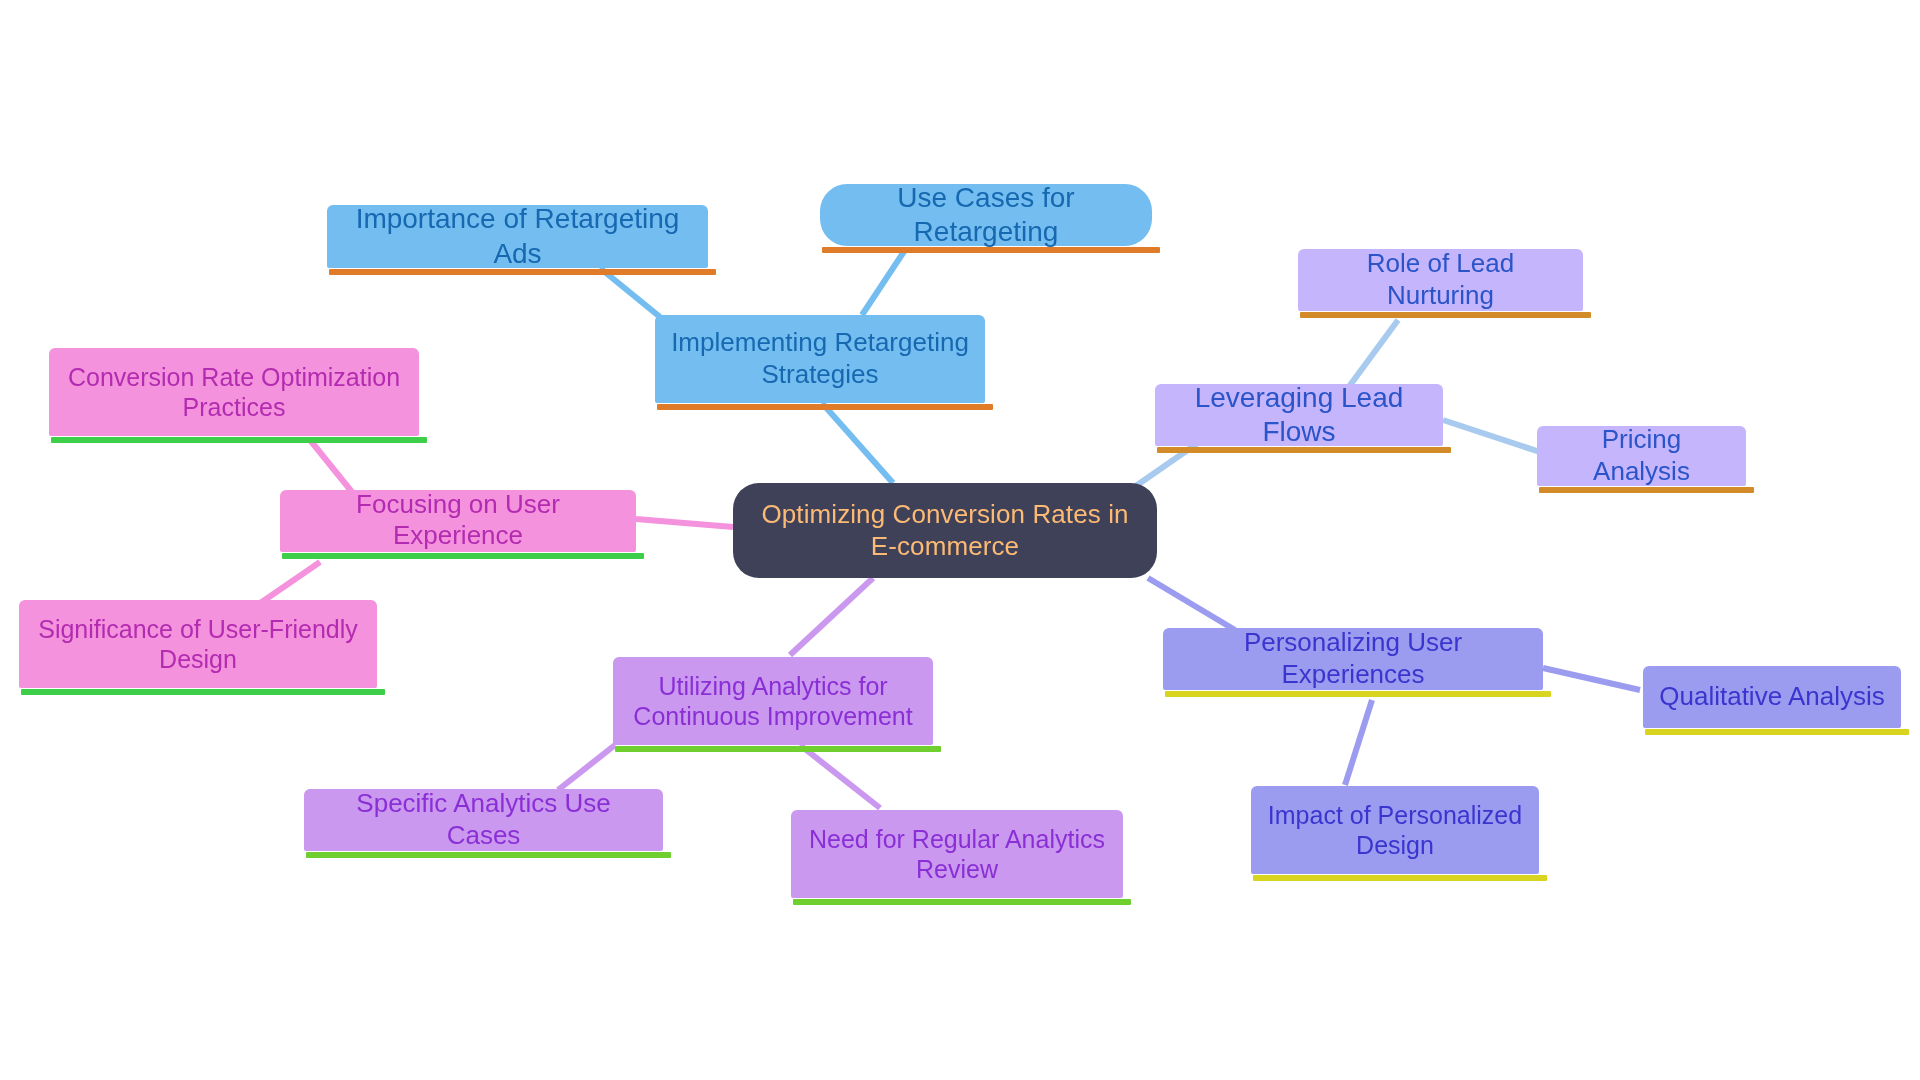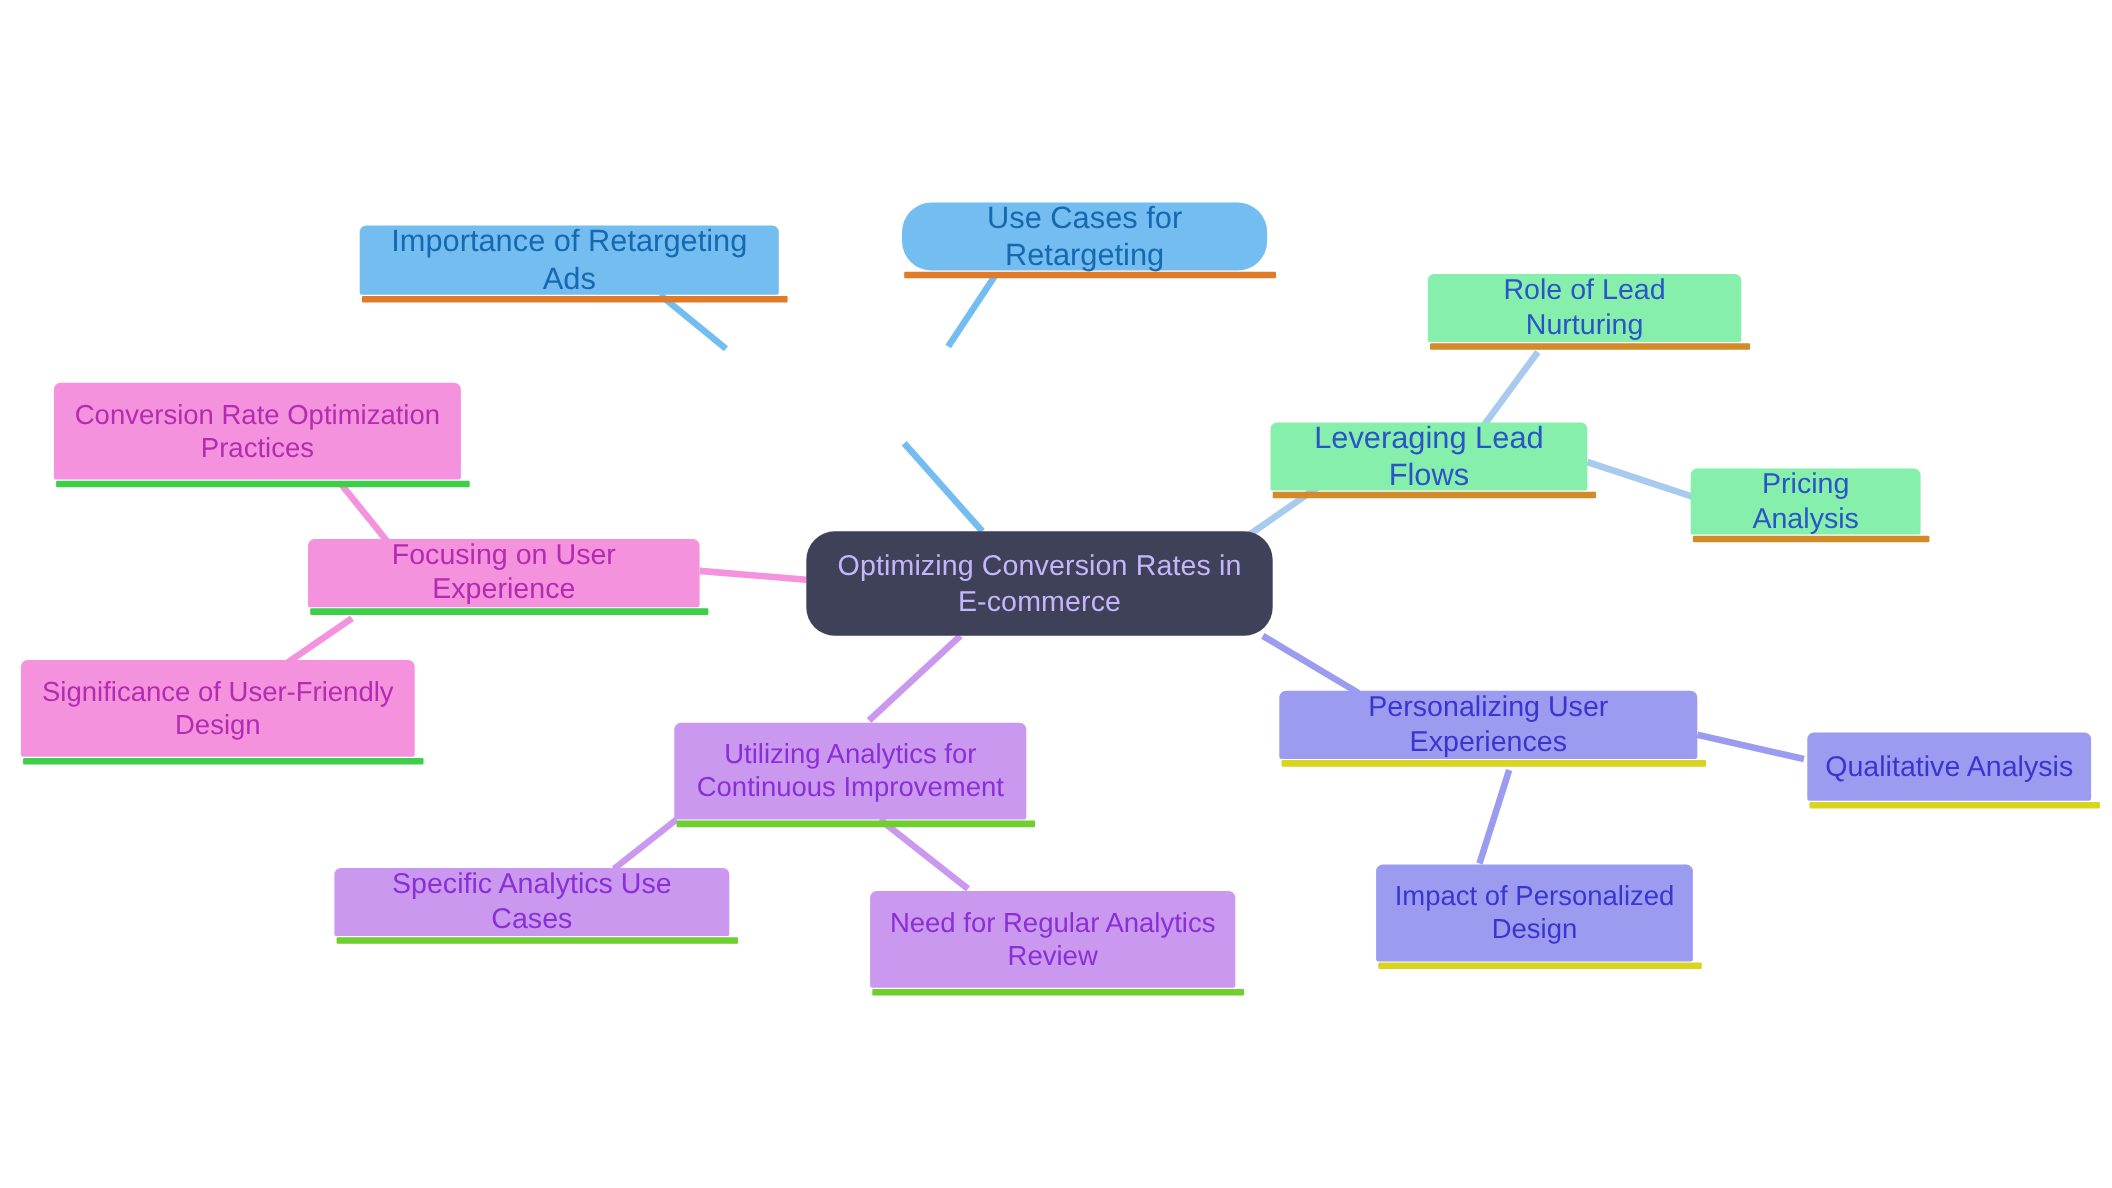--- a/index.html
+++ b/index.html
@@ -14,37 +14,37 @@
   .node{
     position:absolute;z-index:2;box-sizing:border-box;
     display:flex;align-items:center;justify-content:center;
     text-align:center;line-height:1.22;
     border-radius:6px;
   }
   .node .label{display:block;width:100%;padding:0 14px;}
 
   
   .node.root{
-    background:#3f4158;color:#c4b5fd;border-radius:26px;
+    background:#3f4158;color:#fdba74;border-radius:26px;
     font-size:26px;font-weight:400;letter-spacing:.1px;
   }
 
   
   .node.branch{
     border-bottom-left-radius:2px;border-bottom-right-radius:2px;
     font-weight:400;
   }
   .node.branch::after{
     content:"";position:absolute;left:2px;right:-8px;bottom:-7px;height:6px;
     background:var(--accent);border-radius:1px;
   }
 
   
   .c-blue      {background:#74bdf0;color:#1668b0;--accent:#e07b29;}
-  .c-bluesoft  {background:#86efac;color:#2a54c8;--accent:#d38b2a;}
+  .c-bluesoft  {background:#c4b5fd;color:#2a54c8;--accent:#d38b2a;}
   .c-pink      {background:#f492dd;color:#b32bb0;--accent:#3ecf4a;}
   .c-purple    {background:#cb98ef;color:#8a2fd6;margin-left:19px;--accent:#6ecf2e;}
   .c-violet    {background:#9b9cef;color:#3b35cf;--accent:#d9d420;}
 
   .fs28{font-size:28px;}
   .fs26{font-size:26px;}
   .fs25{font-size:25px;}
 </style>
 </head>
 <body>
@@ -81,20 +81,23 @@
 
     <line x1="1543" y1="668" x2="1640" y2="690" stroke="#9b9cef" stroke-width="6"></line>
 
     <line x1="1372" y1="700" x2="1345" y2="785" stroke="#9b9cef" stroke-width="6"></line>
   </svg>
 
   <div class="node root" style="left:733px;top:483px;width:424px;height:95px;">
     <span class="label">Optimizing Conversion Rates in E-commerce</span>
   </div>
 
+  <div class="node branch c-blue fs26" style="left:655px;top:315px;width:330px;height:88px;">
+    <span class="label">Implementing Retargeting Strategies</span>
+  </div>
 
   <div class="node branch c-blue fs28" style="left:327px;top:205px;width:381px;height:63px;">
     <span class="label">Importance of Retargeting Ads</span>
   </div>
 
   <div class="node branch c-blue fs28" style="left:820px;top:184px;width:332px;height:62px;border-radius:27px;">
     <span class="label">Use Cases for Retargeting</span>
   </div>
 
   <div class="node branch c-bluesoft fs28" style="left:1155px;top:384px;width:288px;height:62px;">

